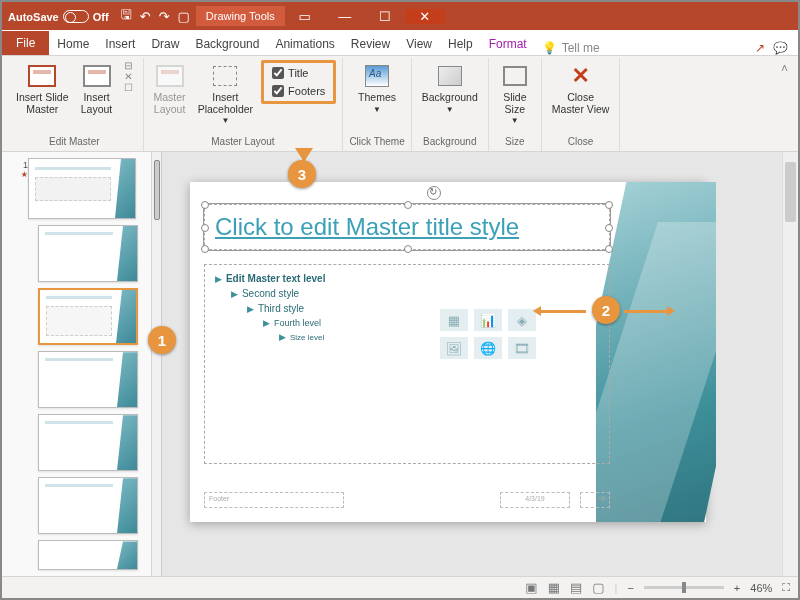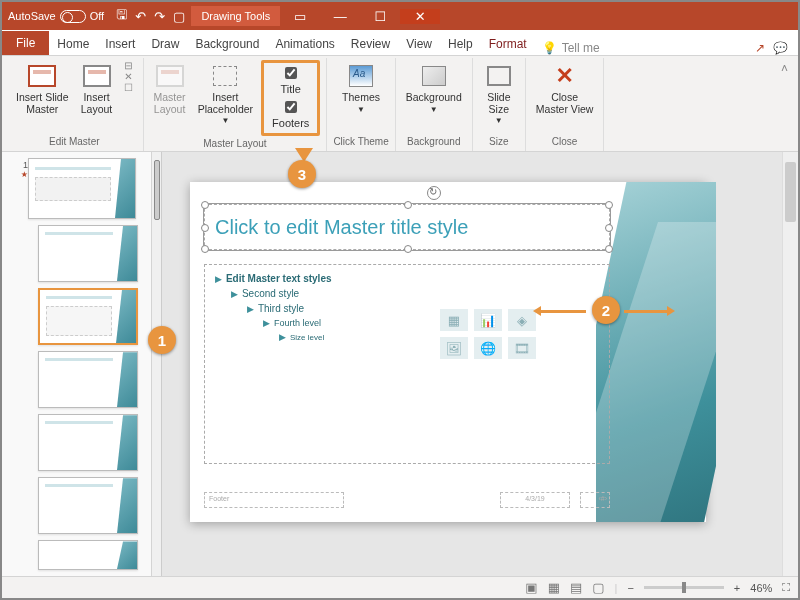--- a/index.html
+++ b/index.html
@@ -1,50 +1,50 @@
 <!DOCTYPE html>
 <html><head>
 <meta charset="utf-8">
 <style>
 * { box-sizing: border-box; margin: 0; padding: 0; font-family: "Segoe UI", sans-serif; }
 body { width: 800px; height: 600px; background: #fff; border: 2px solid #888; overflow: hidden; font-size: 12px; color: #333; }
 
 
 .titlebar { height: 28px; background: #b7472a; display: flex; align-items: center; color: #fff; font-size: 11px; }
-.titlebar .autosave { display: flex; align-items: flex-start; gap: 4px; padding: 0 6px; }
+.titlebar .autosave { display: flex; align-items: flex-end; gap: 4px; padding: 0 6px; font-weight: bold; }
 .titlebar .toggle { width: 26px; height: 13px; border: 1px solid #fff; border-radius: 7px; position: relative; }
 .titlebar .toggle::after { content:""; position:absolute; left:1px; top:1px; width:9px; height:9px; border:1px solid #fff; border-radius:50%; }
 .titlebar .qat { display: flex; gap: 8px; padding: 0 6px; align-items: center; }
 .titlebar .qat span { font-size: 13px; }
 .titlebar .title { flex: 1; text-align: center; white-space: nowrap; overflow: hidden; }
 .titlebar .contextual { background: #d25b3e; padding: 4px 10px; font-size: 11px; }
 .titlebar .wincontrols { display: flex; }
 .titlebar .wincontrols span { width: 40px; text-align: center; font-size: 13px; }
 
 
 .tabs { height: 26px; background: #fff; display: flex; align-items: flex-end; border-bottom: 1px solid #d4d4d4; font-size: 12px; }
 .tab { padding: 5px 8px 4px; cursor: pointer; color: #444; }
 .tab.file { background: #b7472a; color: #fff; padding: 5px 14px; }
 .tab.active { color: #b7472a; border-bottom: 2px solid #b7472a; }
-.tab.format { color: #7f1d1d; }
+.tab.format { color: #a21caf; }
 .tellme { display: flex; align-items: center; gap: 4px; color: #888; padding: 0 8px; flex:1; }
 .tellme .bulb { color: #c0a020; }
 .righticons { display:flex; gap:8px; padding:0 10px; align-items:center; color:#b7472a; }
 
 
 .ribbon { height: 96px; background: #f3f2f1; border-bottom: 1px solid #d4d4d4; display: flex; align-items: stretch; padding: 2px 4px 0; }
 .group { display: flex; flex-direction: column; align-items: center; padding: 2px 6px; border-right: 1px solid #ddd; }
 .group:last-child { border-right: none; }
 .group-content { flex: 1; display: flex; align-items: flex-start; gap: 4px; }
 .group-label { font-size: 10px; color: #666; padding: 2px 0; text-align:center; width:100%; }
 .bigbtn { display:flex; flex-direction:column; align-items:center; gap:2px; padding:2px 4px; text-align:center; font-size:10.5px; line-height:1.1; color:#333; }
 .bigbtn .ico { width:32px; height:28px; display:flex; align-items:center; justify-content:center; }
 .bigbtn.disabled { opacity:0.5; }
 .chkcol { display:flex; flex-direction:column; gap:6px; padding:4px 8px; font-size:11px; border:3px solid #e8953f; border-radius:2px; }
-.chkcol label { display:flex; align-items:center; gap:4px;flex-direction:column; }
+.chkcol label { display:flex; align-items:center; gap:4px; }
 .chkcol input { accent-color:#555; width:12px; height:12px; }
 
 
 .workarea { display:flex; height: calc(600px - 28px - 26px - 96px - 22px - 4px); background:#e6e6e6; }
 .thumbs { width:150px; background:#f9f9f9; border-right:1px solid #d4d4d4; display:flex; padding:6px 2px; gap:4px; overflow:hidden; }
 .thumbcol { width:24px; font-size:9px; text-align:right; color:#555; padding-top:2px; }
 .thumbstack { flex:1; display:flex; flex-direction:column; gap:6px; align-items:flex-start; padding-left:6px; position:relative; }
 .thumb { width:100px; height:58px; background:#fff; border:1px solid #bbb; position:relative; box-shadow:0 1px 2px rgba(0,0,0,0.1); }
 .thumb.master { margin-left:-10px; width:108px; height:62px; }
 .thumb.sel { border:2px solid #e8953f; }
@@ -54,21 +54,21 @@
 .splitter .handle { width:6px; height:60px; background:#ccc; margin-top:8px; border-radius:2px; }
 .canvas { flex:1; position:relative; background:#e6e6e6; overflow:hidden; }
 .slide { position:absolute; left:28px; top:30px; width:516px; height:340px; background:#fff; box-shadow:0 2px 10px rgba(0,0,0,0.3); }
 .slide .deco { position:absolute; right:-10px; top:0; bottom:0; width:120px; overflow:hidden; }
 .slide .deco::before { content:""; position:absolute; right:-20px; top:-20px; width:150px; height:420px; background:linear-gradient(160deg,#a9d4d9 0%,#3e909b 60%,#2a6b75 100%); transform:skewX(-12deg); }
 .slide .deco::after { content:""; position:absolute; right:10px; top:40px; width:100px; height:320px; background:rgba(255,255,255,0.25); transform:skewX(-18deg); }
 .rot { position:absolute; left:237px; top:4px; width:14px; height:14px; border:1px solid #888; border-radius:50%; background:#fff; }
 .rot::after{content:"↻"; font-size:10px; position:absolute; left:1px; top:-1px; color:#666;}
 .titleph { position:absolute; left:14px; top:22px; width:406px; height:46px; border:1px dashed #aaa; display:flex; align-items:center; padding:0 10px; }
 .titleph.sel { outline:1px solid #9a9a9a; }
-.titleph .txt { color:#3ca0b8; font-size:20px; }
+.titleph .txt { color:#3ca0b8; font-size:24px;text-decoration:underline; }
 .handle { position:absolute; width:8px; height:8px; background:#fff; border:1px solid #888; border-radius:50%; }
 .bodyph { position:absolute; left:14px; top:82px; width:406px; height:200px; border:1px dashed #aaa; padding:8px 10px; font-size:10px; color:#2a6b75; }
 .bodyph .lvl { display:flex; align-items:center; gap:4px; margin-bottom:4px; }
 .bodyph .b { color:#3e909b; font-size:9px; }
 .iconset { display:flex; gap:6px; margin-left:88px; margin-top:2px; flex-wrap:wrap; width:110px; }
 .iconset span { width:28px; height:22px; background:#e4eef0; display:flex; align-items:center; justify-content:center; font-size:13px; color:#8aaeb5; }
 .footerph { position:absolute; left:14px; bottom:14px; width:140px; height:16px; border:1px dashed #bbb; font-size:7px; color:#aaa; padding:2px 4px; }
 .dateph { position:absolute; left:310px; bottom:14px; width:70px; height:16px; border:1px dashed #bbb; font-size:7px; color:#aaa; padding:2px 4px; text-align:center;}
 .numph { position:absolute; left:390px; bottom:14px; width:30px; height:16px; border:1px dashed #bbb; font-size:7px; color:#aaa; padding:2px; text-align:right;}
 .vscroll { position:absolute; right:0; top:0; bottom:0; width:16px; background:#efefef; border-left:1px solid #ddd;}
@@ -309,21 +309,21 @@
         <span class="handle" style="left:-4px; top:19px;"></span>
         <span class="handle" style="right:-4px; top:19px;"></span>
         <span class="handle" style="left:-4px; bottom:-4px;"></span>
         <span class="handle" style="left:199px; bottom:-4px;"></span>
         <span class="handle" style="right:-4px; bottom:-4px;"></span>
       </div>
 
       <div class="bodyph">
         <div class="lvl" style="margin-left:0;">
             <span class="b">▶</span>
-            <span style="font-weight:600;">Edit Master text styles</span>
+            <span style="font-weight:600;">Edit Master text level</span>
           </div>
         <div class="lvl" style="margin-left:16px;">
             <span class="b">▶</span>
             <span>Second style</span>
           </div>
         <div class="lvl" style="margin-left:32px;">
             <span class="b">▶</span>
             <span>Third style</span>
           </div>
         <div class="lvl" style="margin-left:48px; font-size:9px;">

